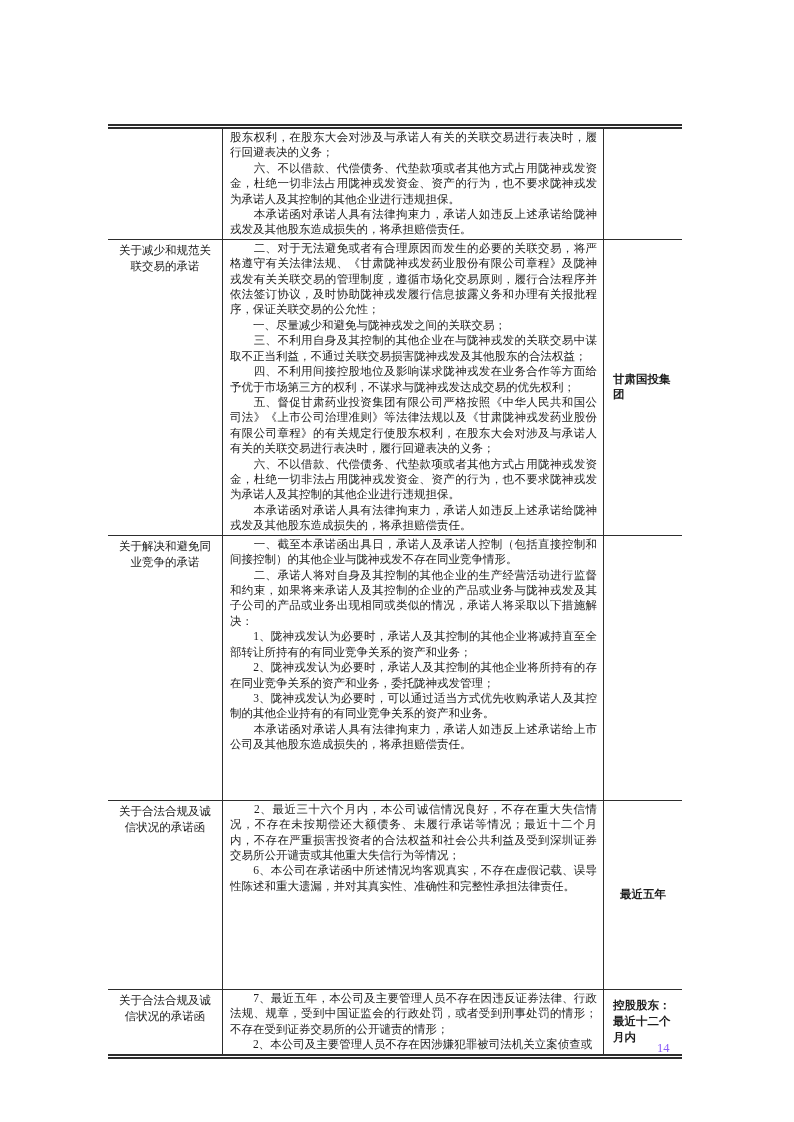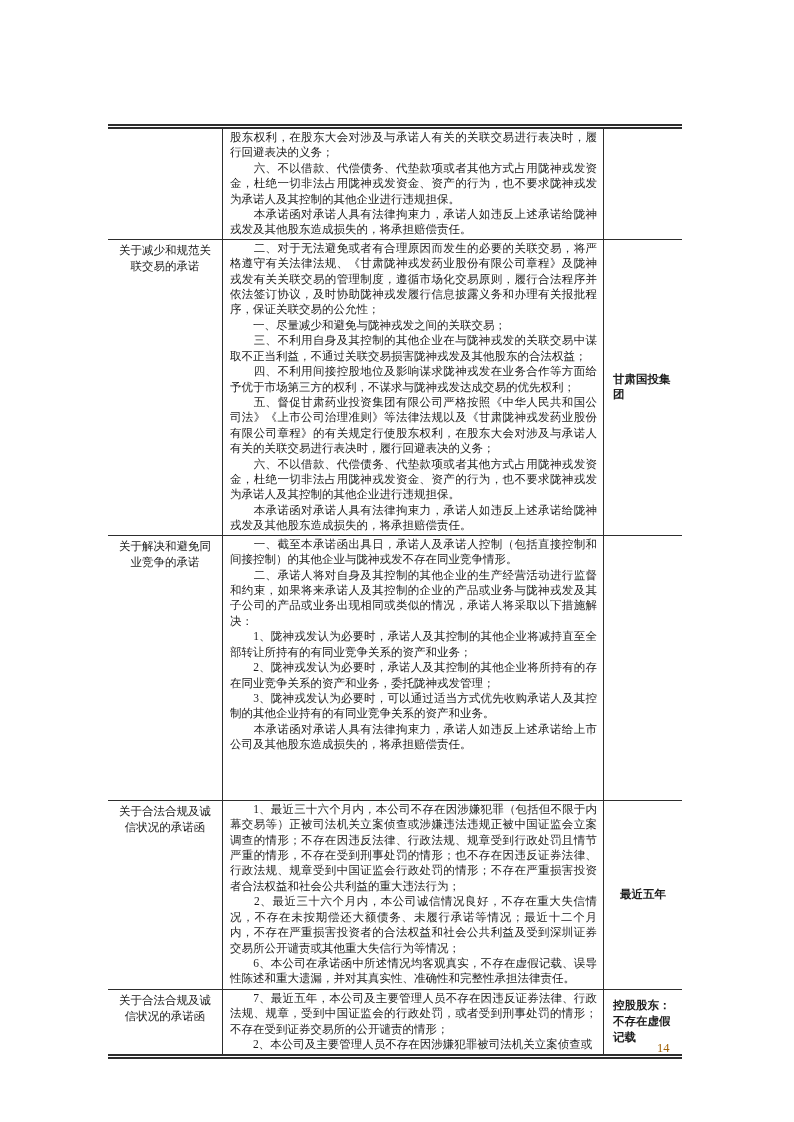--- a/index.html
+++ b/index.html
@@ -60,21 +60,21 @@
   .r1 { min-height: 107px; }
   .r2 { min-height: 296px; }
   .r3 { min-height: 265px; }
   .r4 { min-height: 189px; }
   .r5 { min-height: 64px; }
   .pagenum {
     position: absolute;
     left: 657px;
     top: 1041px;
     font-size: 12.5px;
-    color: #a16207;
+    color: #8b5cf6;
   }
 </style>
 </head>
 <body>
 
 <div class="page">
   <div class="ctable">
 
     <div class="trow r1">
       <div class="cell lab">
@@ -120,38 +120,37 @@
           <p>　　3、陇神戎发认为必要时，可以通过适当方式优先收购承诺人及其控制的其他企业持有的有同业竞争关系的资产和业务。</p>
           <p>　　本承诺函对承诺人具有法律拘束力，承诺人如违反上述承诺给上市公司及其他股东造成损失的，将承担赔偿责任。</p>
         </div>
     </div>
 
     <div class="trow r4">
       <div class="cell lab">
         <div>关于合法合规及诚信状况的承诺函</div>
       </div>
       <div class="cell bod">
-          <p>　　1、最近三十六个月内，本公司不存在因涉嫌犯罪（包括但不限于内幕交易等）正被司法机关立案侦查或涉嫌违法违规正被中国证监会立案调查的情形；不存在因违反法律、行政法规、规章受到行政处罚且情节严重的情形，不存在受到刑事处罚的情形；也不存在因违反证券法律、行政法规、规章受到中国证监会行政处罚的情形；不存在严重损害投资者合法权益和社会公共利益的重大违法行为；</p>
           <p>　　2、最近三十六个月内，本公司诚信情况良好，不存在重大失信情况，不存在未按期偿还大额债务、未履行承诺等情况；最近十二个月内，不存在严重损害投资者的合法权益和社会公共利益及受到深圳证券交易所公开谴责或其他重大失信行为等情况；</p>
           <p>　　6、本公司在承诺函中所述情况均客观真实，不存在虚假记载、误导性陈述和重大遗漏，并对其真实性、准确性和完整性承担法律责任。</p>
         </div>
       <div class="cell par">
         <div>最近五年</div>
       </div>
     </div>
 
     <div class="trow r5">
       <div class="cell lab">
         <div>关于合法合规及诚信状况的承诺函</div>
       </div>
       <div class="cell bod">
           <p>　　7、最近五年，本公司及主要管理人员不存在因违反证券法律、行政法规、规章，受到中国证监会的行政处罚，或者受到刑事处罚的情形；不存在受到证券交易所的公开谴责的情形；</p>
           <p>　　2、本公司及主要管理人员不存在因涉嫌犯罪被司法机关立案侦查或</p>
         </div>
       <div class="cell par">
-        <div>控股股东：不存在虚假记载</div>
+        <div>控股股东：最近十二个月内</div>
       </div>
     </div>
 
   </div>
 
   <div class="pagenum">14</div>
 </div>
 
 </body></html>

